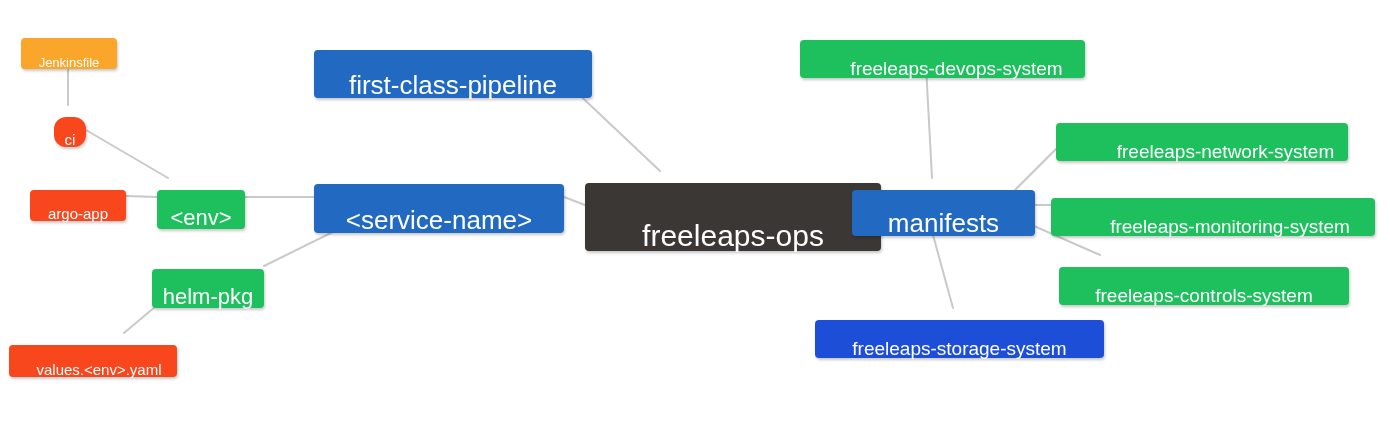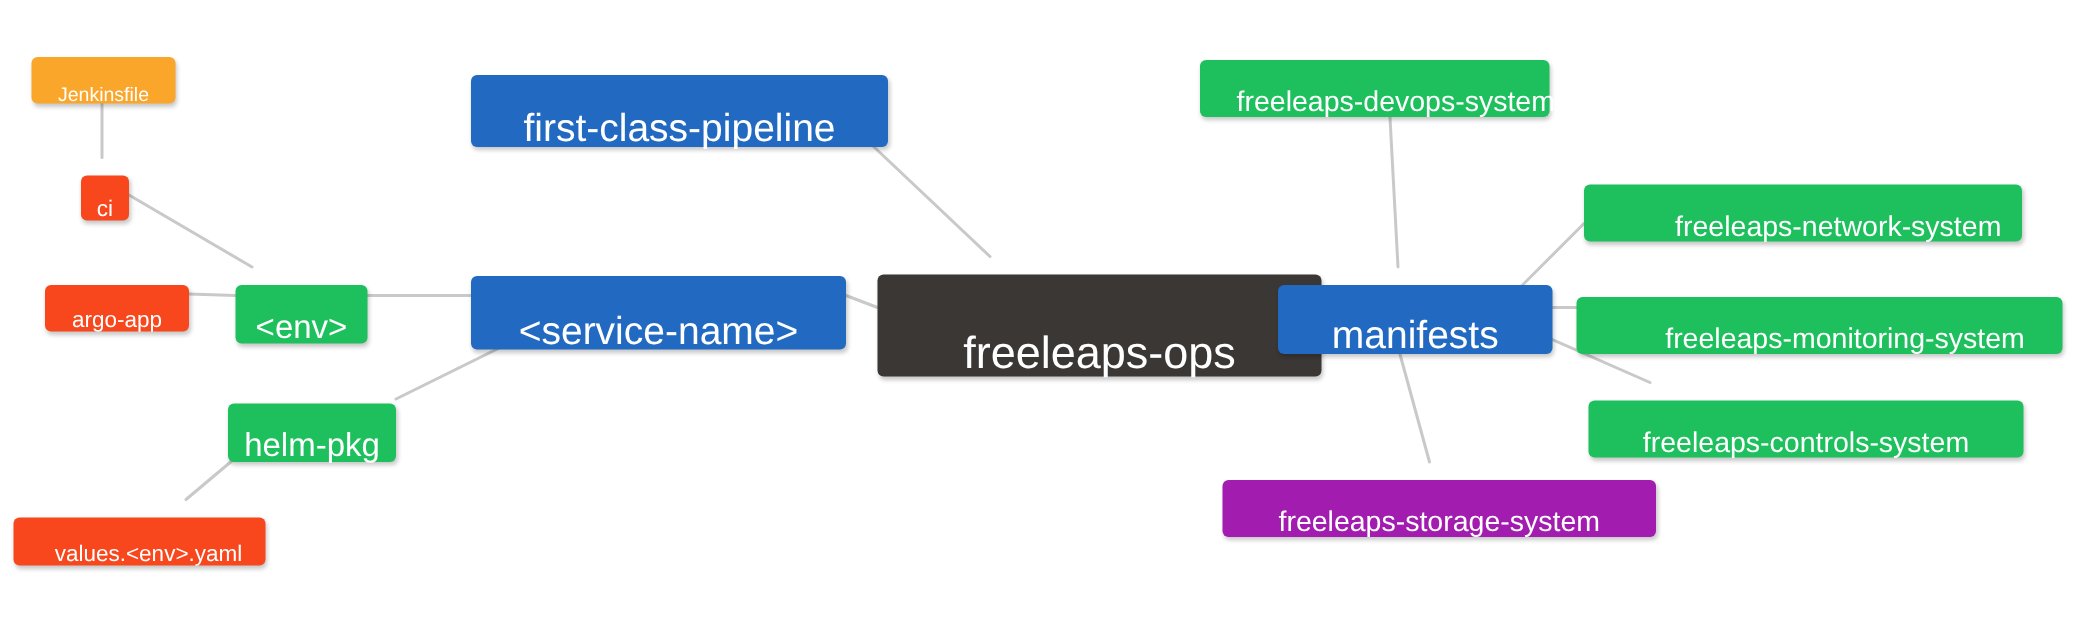--- a/index.html
+++ b/index.html
@@ -86,42 +86,42 @@
       </div>
       <div class="node lvl-branch" style="left: 314px; top: 38px; width: 278px; height: 48px; background: rgb(33, 105, 193);">
         <span class="node-label">first-class-pipeline</span>
       </div>
       <div class="node lvl-mid" style="left: 157px; top: 178px; width: 88px; height: 39px; background: rgb(30, 192, 93);">
         <span class="node-label">&lt;env&gt;</span>
       </div>
       <div class="node lvl-mid" style="left: 152px; top: 257px; width: 112px; height: 39px; background: rgb(30, 192, 93);">
         <span class="node-label">helm-pkg</span>
       </div>
-      <div class="node lvl-tiny" style="left: 54px; top: 105px; width: 32px; height: 30px; background: rgb(248, 70, 29);">
+      <div class="node lvl-tiny" style="left: 54px; top: 105px; width: 32px; height: 30px; background: rgb(248, 70, 29); border-radius: 12px;">
         <span class="node-label">ci</span>
       </div>
       <div class="node lvl-micro" style="left: 21px; top: 26px; width: 96px; height: 31px; background: rgb(250, 166, 43);">
         <span class="node-label">Jenkinsfile</span>
       </div>
       <div class="node lvl-tiny" style="left: 30px; top: 178px; width: 96px; height: 31px; background: rgb(248, 70, 29);">
         <span class="node-label">argo-app</span>
       </div>
       <div class="node lvl-tiny" style="left: 9px; top: 333px; width: 168px; height: 32px; background: rgb(248, 70, 29); padding-left: 12px;">
         <span class="node-label">values.&lt;env&gt;.yaml</span>
       </div>
-      <div class="node lvl-small" style="left: 800px; top: 28px; width: 233px; height: 38px; background: rgb(30, 192, 93); padding-left: 28px;">
+      <div class="node lvl-small" style="left: 800px; top: 28px; width: 285px; height: 38px; background: rgb(30, 192, 93); padding-left: 28px;">
         <span class="node-label">freeleaps-devops-system</span>
       </div>
       <div class="node lvl-small" style="left: 1056px; top: 111px; width: 292px; height: 38px; background: rgb(30, 192, 93); padding-left: 47px;">
         <span class="node-label">freeleaps-network-system</span>
       </div>
       <div class="node lvl-small" style="left: 1051px; top: 186px; width: 324px; height: 38px; background: rgb(30, 192, 93); padding-left: 34px;">
         <span class="node-label">freeleaps-monitoring-system</span>
       </div>
       <div class="node lvl-small" style="left: 1059px; top: 255px; width: 290px; height: 38px; background: rgb(30, 192, 93);">
         <span class="node-label">freeleaps-controls-system</span>
       </div>
-      <div class="node lvl-small" style="left: 815px; top: 308px; width: 289px; height: 38px; background: #a21caf;">
+      <div class="node lvl-small" style="left: 815px; top: 308px; width: 289px; height: 38px; background: #1d4ed8;">
         <span class="node-label">freeleaps-storage-system</span>
       </div>
     </div>
 
 </div>
 
 </body></html>

